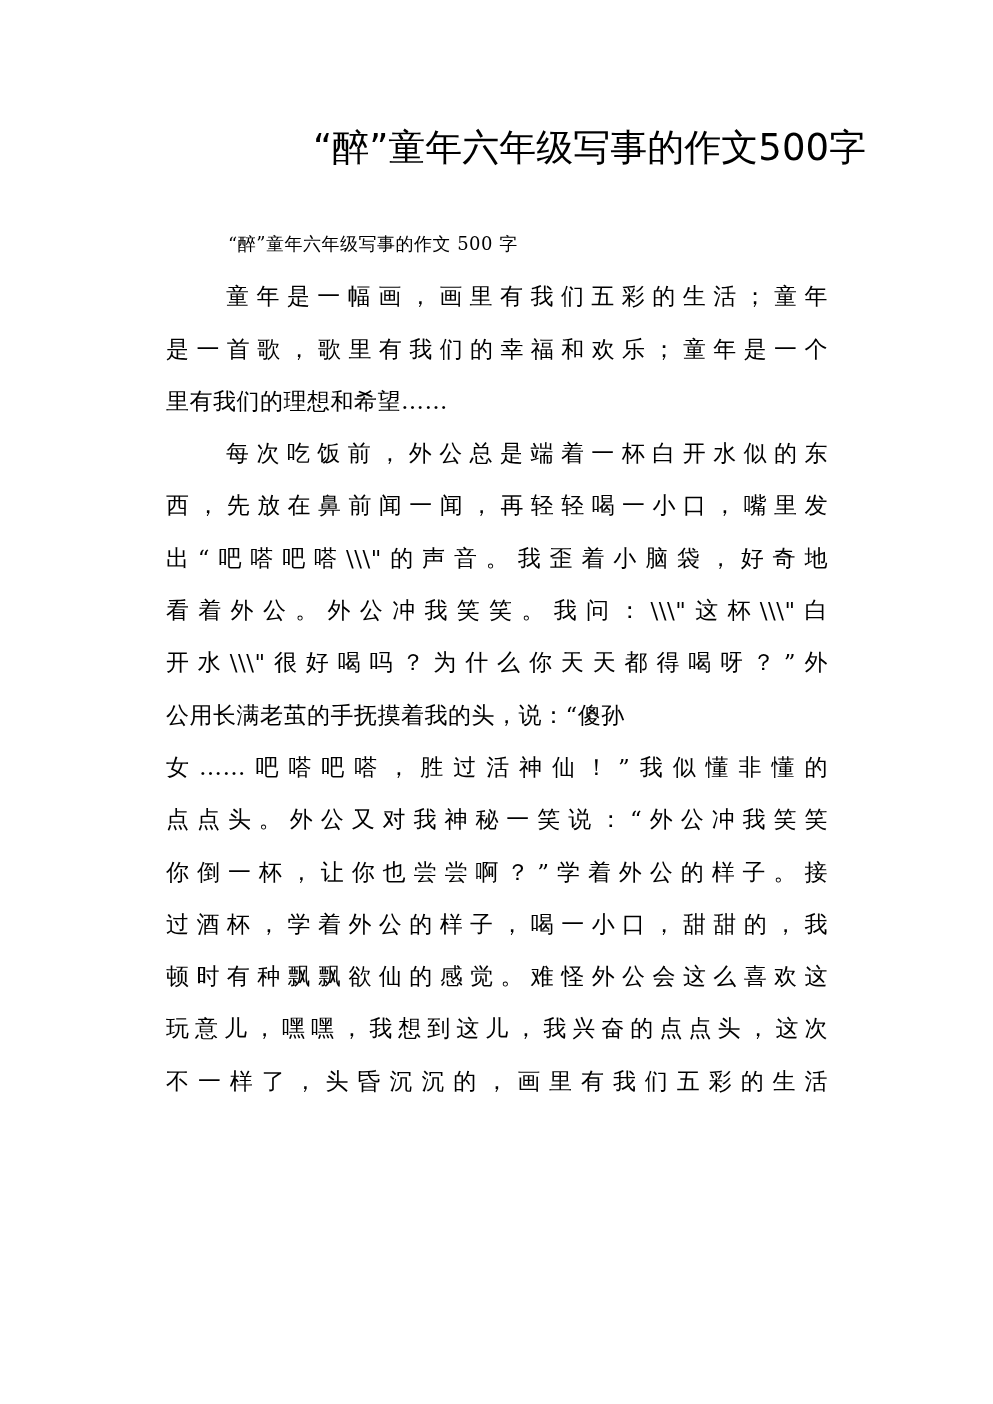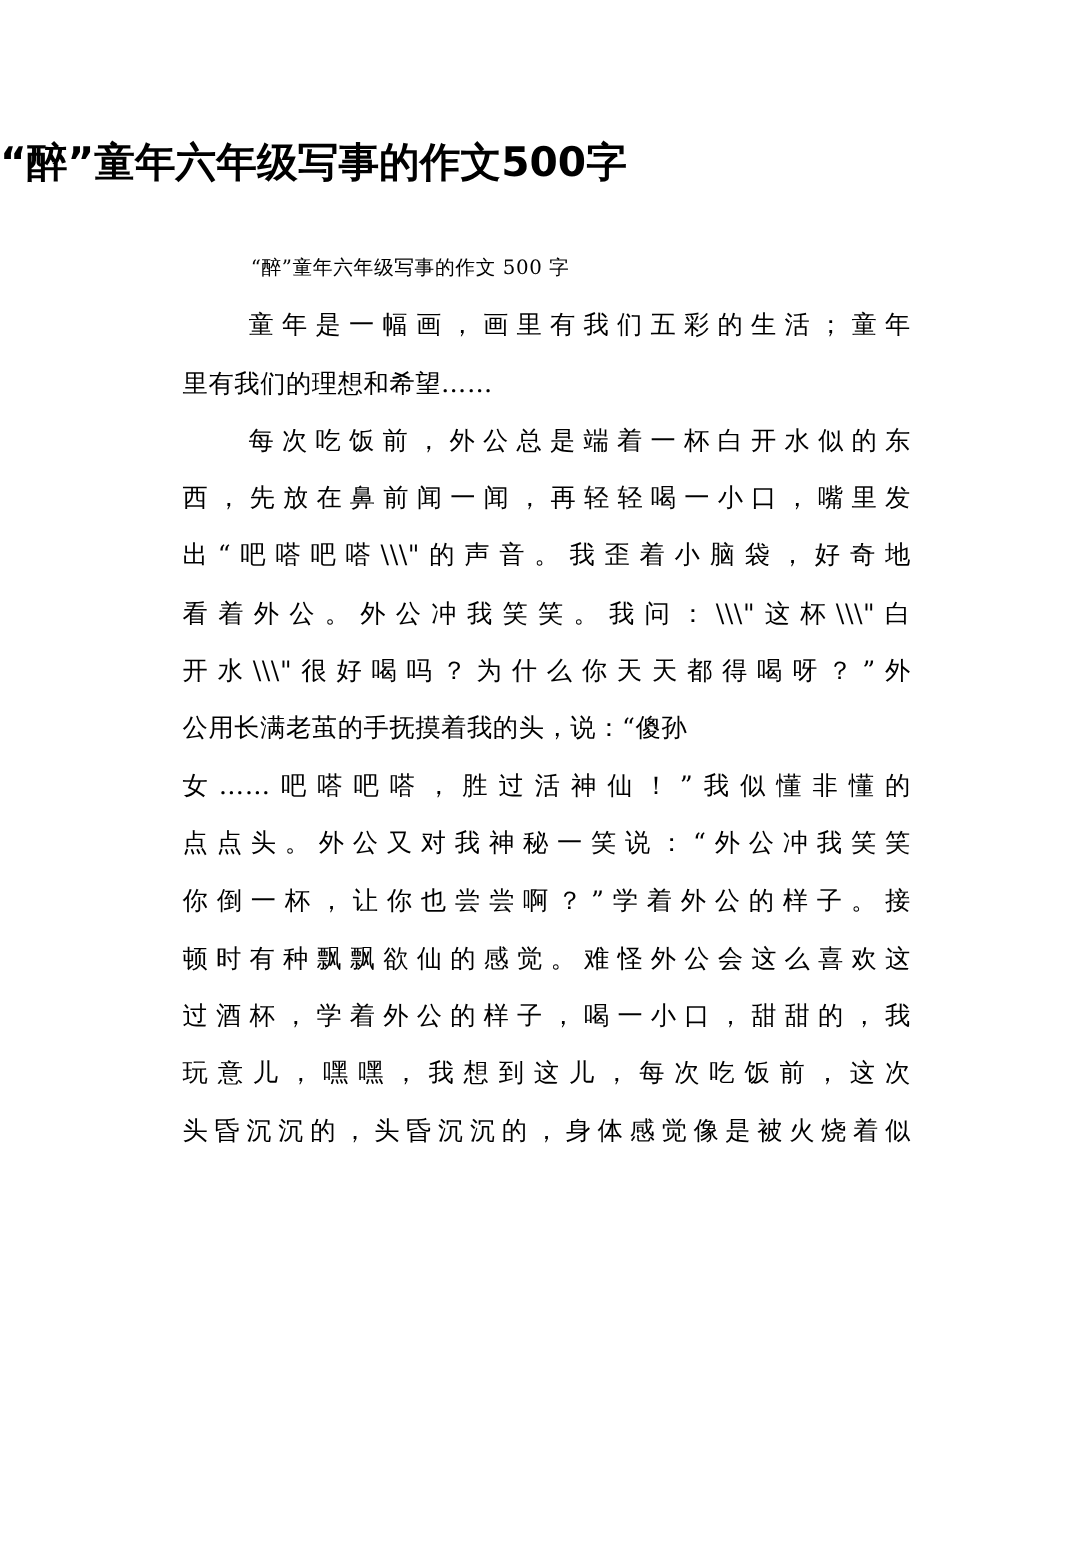--- a/index.html
+++ b/index.html
@@ -13,23 +13,23 @@
       position: relative;
       overflow: hidden;
       color: #000000;
       font-family: "DejaVu Serif", "Liberation Serif", serif;
     }
     .title {
       position: absolute;
       left: 0;
       top: 118px;
       width: 866px;
-      text-align: left;
+      text-align: right;
       font-family: "DejaVu Sans", "Liberation Sans", sans-serif;
-      font-weight: bold;
+      font-weight: normal;
       font-size: 37px;
       line-height: 60px;
       letter-spacing: 0px;
       white-space: nowrap;
     }
     .body-text {
       position: absolute;
       left: 166px;
       top: 218px;
       width: 662px;
@@ -58,33 +58,34 @@
 <body>
 
 <div class="page">
   <h1 class="title" style="margin:0;">“醉”童年六年级写事的作文500字</h1>
 
   <div class="body-text">
     <span class="line sub">“醉”童年六年级写事的作文 500 字</span>
 
     <div>
       <span class="line indent justify">童年是一幅画，画里有我们五彩的生活；童年</span>
+      <span class="line justify">是一首歌，歌里有我们的幸福和欢乐；童年是一个</span>
       <span class="line">里有我们的理想和希望……</span>
     </div>
 
 
     <div>
       <span class="line indent justify">每次吃饭前，外公总是端着一杯白开水似的东</span>
       <span class="line justify">西，先放在鼻前闻一闻，再轻轻喝一小口，嘴里发</span>
       <span class="line justify">出“吧嗒吧嗒\\\"的声音。我歪着小脑袋，好奇地</span>
       <span class="line justify">看着外公。外公冲我笑笑。我问：\\\"这杯\\\"白</span>
       <span class="line justify">开水\\\"很好喝吗？为什么你天天都得喝呀？”外</span>
       <span class="line">公用长满老茧的手抚摸着我的头，说：“傻孙</span>
       <span class="line justify">女……吧嗒吧嗒，胜过活神仙！”我似懂非懂的</span>
       <span class="line justify">点点头。外公又对我神秘一笑说：“外公冲我笑笑</span>
       <span class="line justify">你倒一杯，让你也尝尝啊？”学着外公的样子。接</span>
+      <span class="line justify">过酒杯，学着外公的样子，喝一小口，甜甜的，我</span>
       <span class="line justify">顿时有种飘飘欲仙的感觉。难怪外公会这么喜欢这</span>
-      <span class="line justify">过酒杯，学着外公的样子，喝一小口，甜甜的，我</span>
-      <span class="line justify">玩意儿，嘿嘿，我想到这儿，每次吃饭前，这次</span>
-      <span class="line justify">头昏沉沉的，头昏沉沉的，身体感觉像是被火烧着似</span>
+      <span class="line justify">玩意儿，嘿嘿，我想到这儿，我兴奋的点点头，这次</span>
+      <span class="line justify">不一样了，头昏沉沉的，画里有我们五彩的生活</span>
     </div>
   </div>
 </div>
 
 </body></html>

